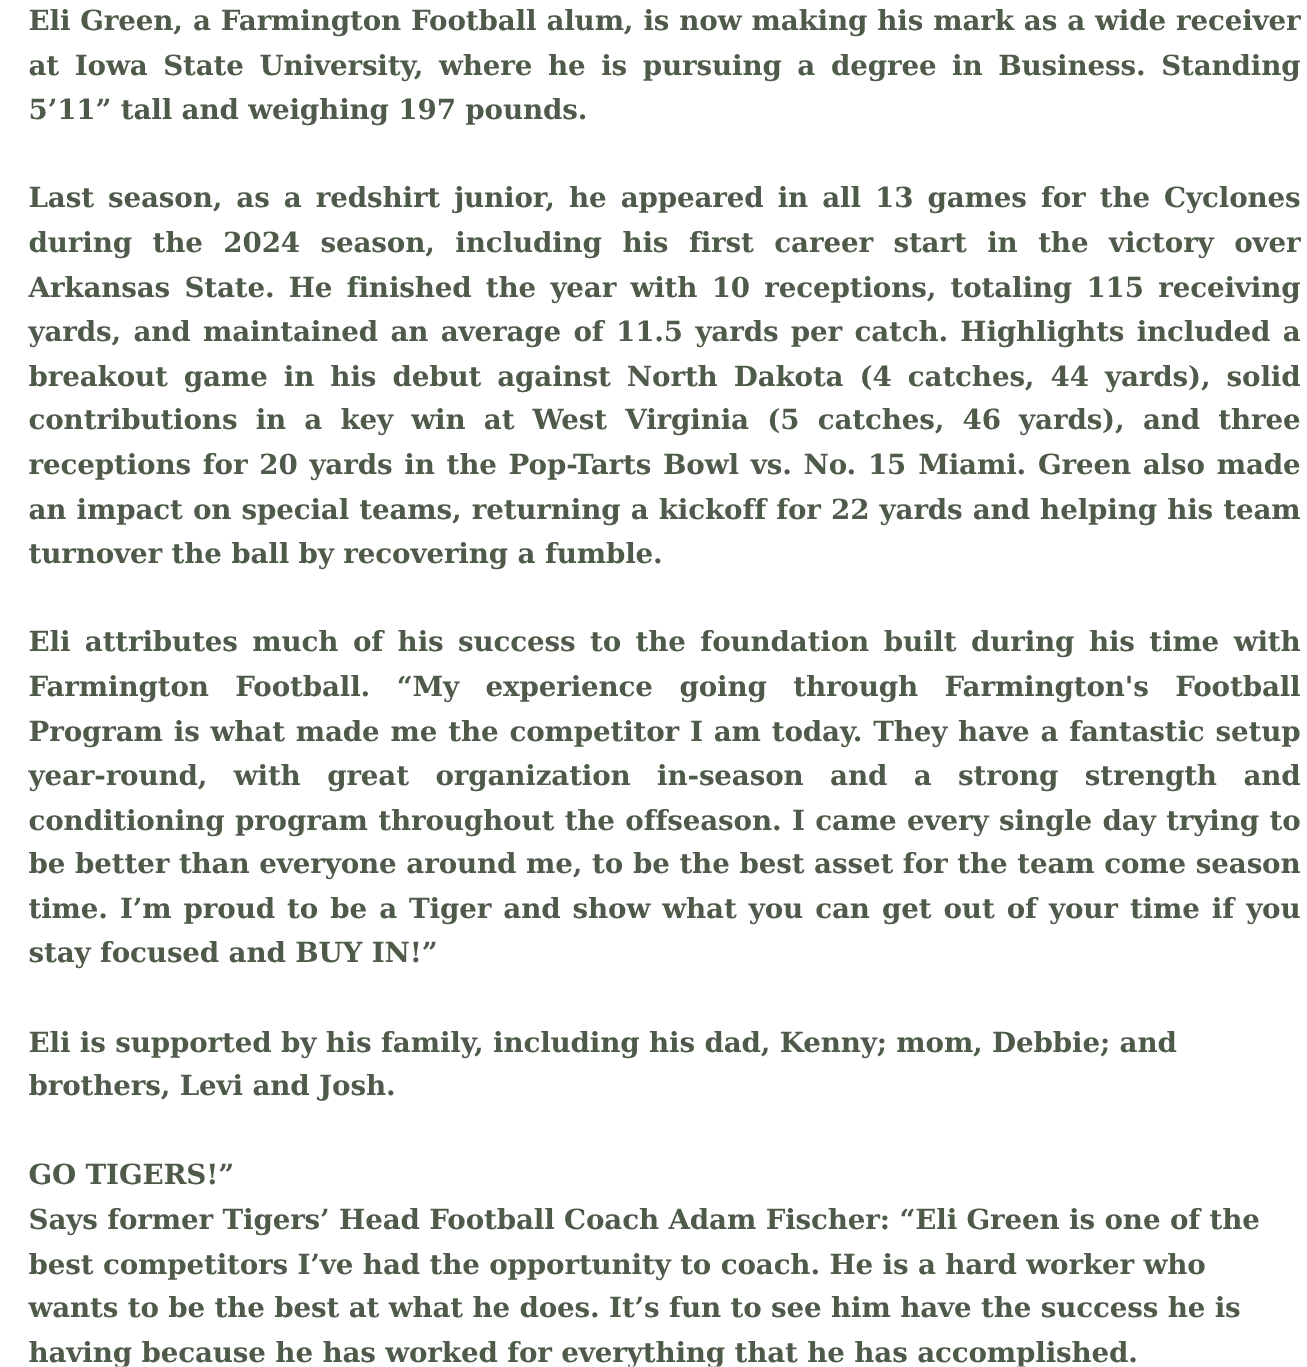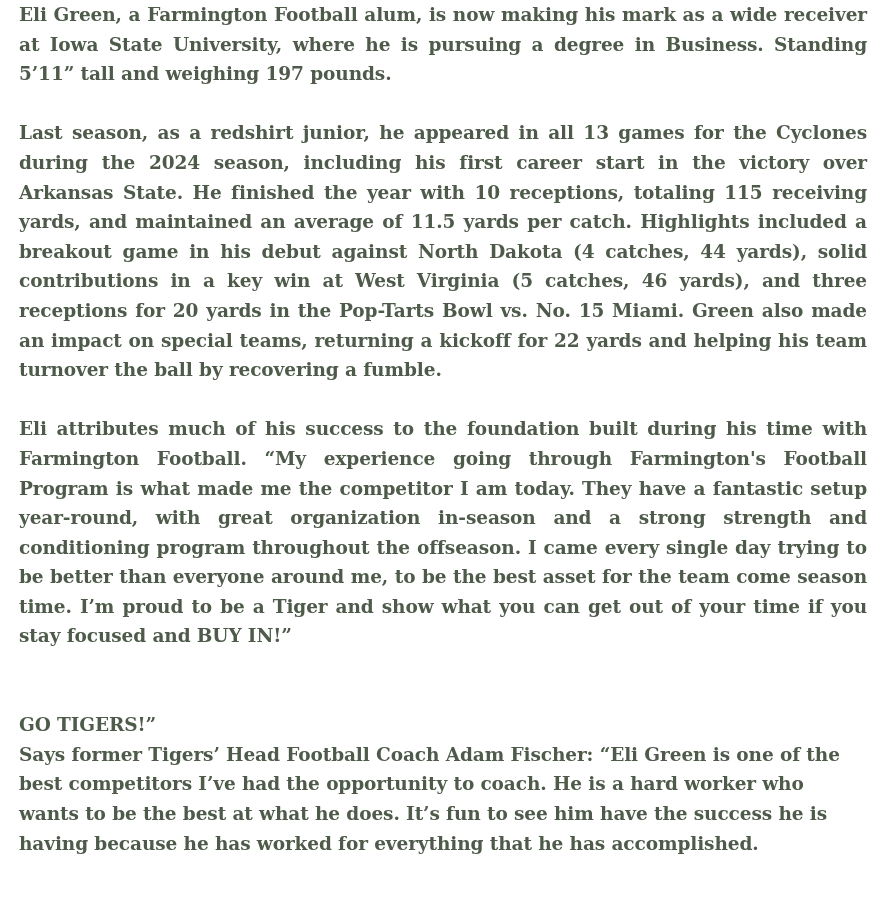--- a/index.html
+++ b/index.html
@@ -48,18 +48,19 @@
 
   <p class="para" style="color: rgb(78, 91, 74);">Eli Green, a Farmington Football alum, is now making his mark as a wide receiver at Iowa State University, where he is pursuing a degree in Business. Standing 5’11” tall and weighing 197 pounds.</p>
   <div class="spacer"></div>
 
   <p class="para" style="color: rgb(78, 91, 74);">Last season, as a redshirt junior, he appeared in all 13 games for the Cyclones during the 2024 season, including his first career start in the victory over Arkansas State. He finished the year with 10 receptions, totaling 115 receiving yards, and maintained an average of 11.5 yards per catch.  Highlights included a breakout game in his debut against North Dakota (4 catches, 44 yards), solid contributions in a key win at West Virginia (5 catches, 46 yards), and three receptions for 20 yards in the Pop-Tarts Bowl vs. No. 15 Miami.  Green also made an impact on special teams, returning a kickoff for 22 yards and helping his team turnover the ball by recovering a fumble.</p>
   <div class="spacer"></div>
 
   <p class="para" style="color: rgb(78, 91, 74);">Eli attributes much of his success to the foundation built during his time with Farmington Football. “My experience going through Farmington's Football Program is what made me the competitor I am today. They have a fantastic setup year-round, with great organization in-season and a strong strength and conditioning program throughout the offseason. I came every single day trying to be better than everyone around me, to be the best asset for the team come season time. I’m proud to be a Tiger and show what you can get out of your time if you stay focused and BUY IN!”</p>
   <div class="spacer"></div>
 
+  <p class="para last-left" style="color: rgb(78, 91, 74);">Eli is supported by his family, including his dad, Kenny; mom, Debbie; and brothers, Levi and Josh.</p>
   <div class="spacer"></div>
 
   <p class="para last-left" style="color: rgb(78, 91, 74);">GO TIGERS!”</p>
   <p class="para" style="color: rgb(78, 91, 74);">Says former Tigers’ Head Football Coach Adam Fischer: “Eli Green is one of the best competitors I’ve had the opportunity to coach.  He is a hard worker who wants to be the best at what he does.  It’s fun to see him have the success he is having because he has worked for everything that he has accomplished.</p>
 
 </div>
 
 </body></html>

